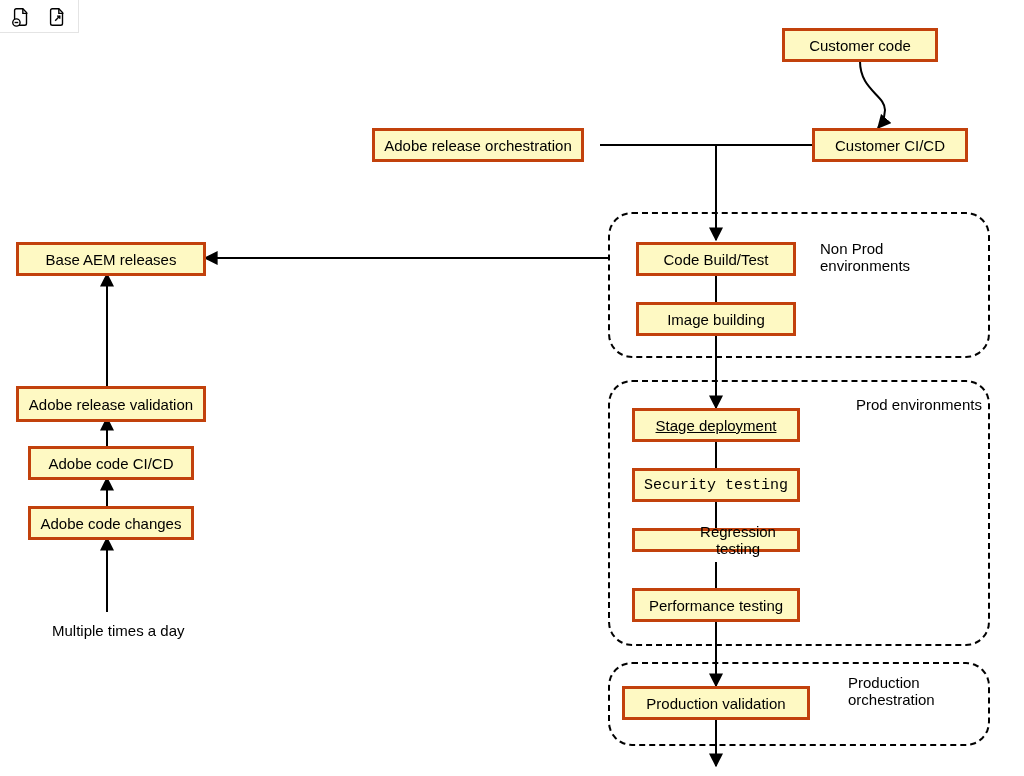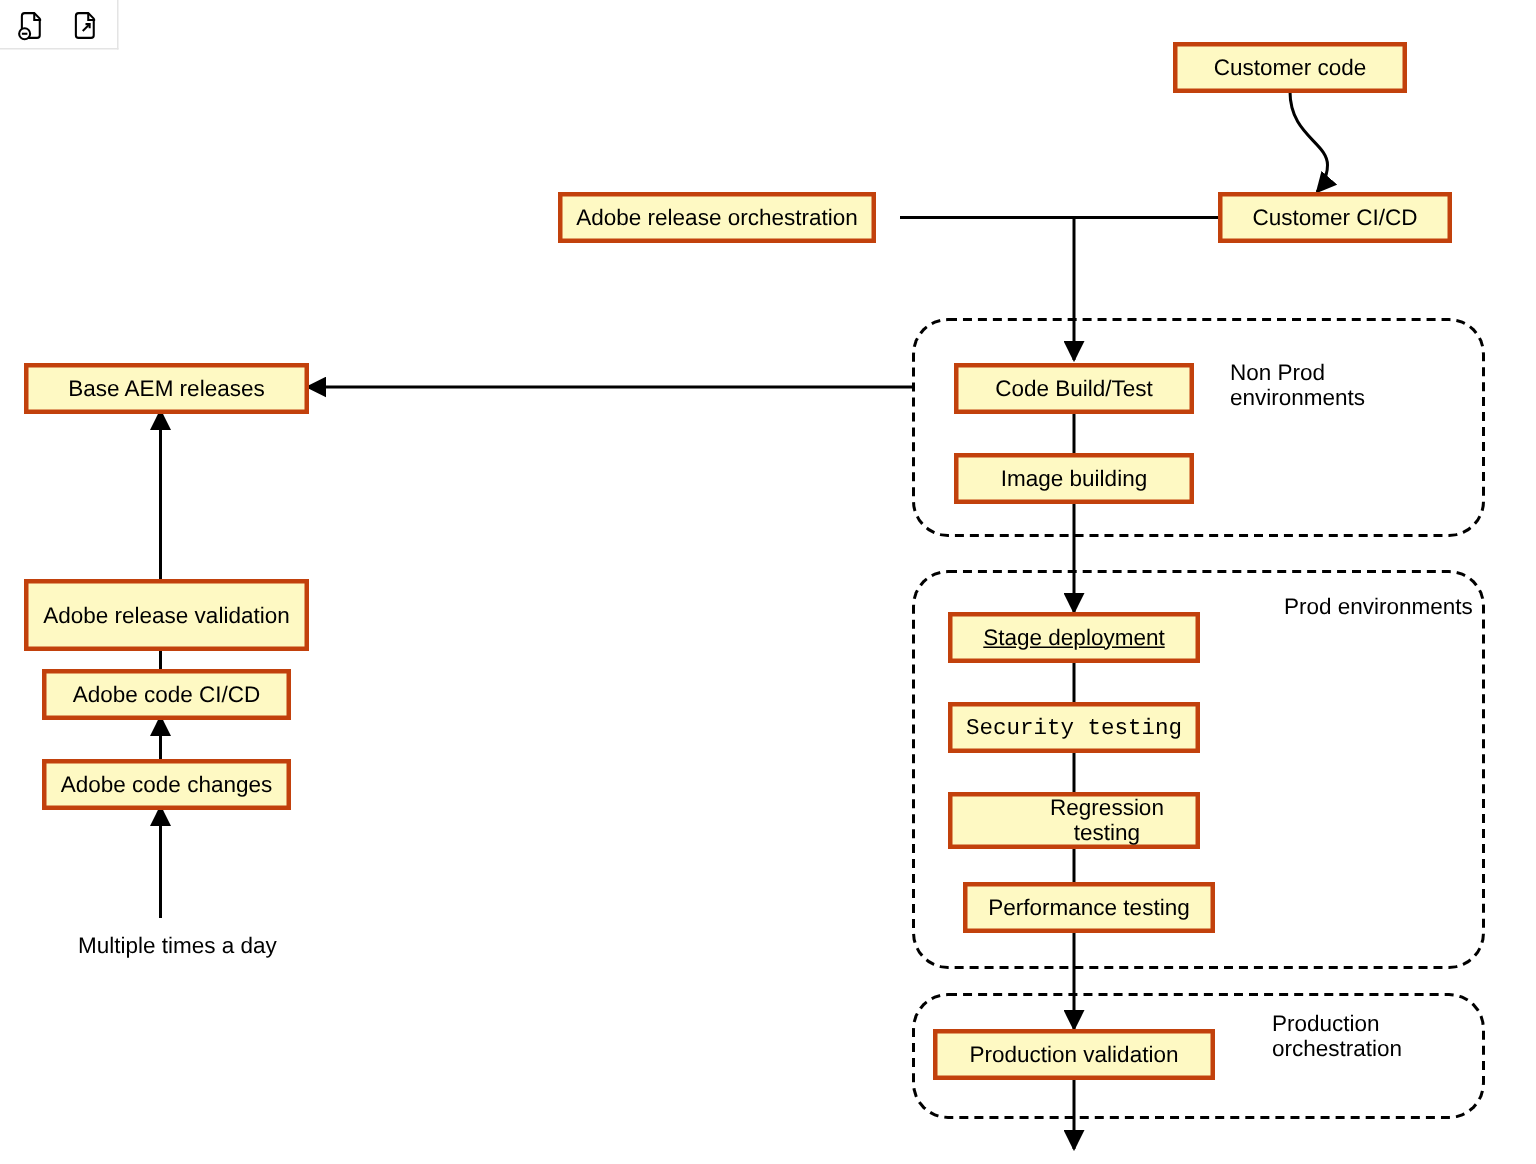--- a/index.html
+++ b/index.html
@@ -133,37 +133,37 @@
   </div>
 
 <div class="group dashdot" style="left:608px; top:380px; width:382px; height:266px;"></div>
 <div class="label" style="left:856px; top:396px; width:130px;">Prod environments</div>
 <div class="node" style="left:632px; top:408px; width:168px; height:34px;text-decoration:underline;">
     <span>Stage deployment</span>
   </div>
 <div class="node" style="left:632px; top:468px; width:168px; height:34px;font-family:Liberation Mono, monospace;">
     <span>Security testing</span>
   </div>
-<div class="node" style="left:632px; top:528px; width:168px; height:38px;padding-left:48px;">
+<div class="node" style="left:632px; top:528px; width:168px; height:24px;padding-left:48px;">
     <span>Regression testing</span>
   </div>
-<div class="node" style="left:632px; top:588px; width:168px; height:34px;margin-left:10px;">
+<div class="node" style="left:632px; top:588px; width:168px; height:34px;">
     <span>Performance testing</span>
   </div>
 
 <div class="group dashdot" style="left:608px; top:662px; width:382px; height:84px;"></div>
 <div class="label" style="left:848px; top:674px; width:140px;">Production orchestration</div>
 <div class="node" style="left:622px; top:686px; width:188px; height:34px;">
     <span>Production validation</span>
   </div>
 
 <div class="node" style="left:16px; top:242px; width:190px; height:34px;">
     <span>Base AEM releases</span>
   </div>
-<div class="node" style="left:16px; top:386px; width:190px; height:48px;">
+<div class="node" style="left:16px; top:386px; width:190px; height:36px;">
     <span>Adobe release validation</span>
   </div>
 <div class="node" style="left:28px; top:446px; width:166px; height:34px;">
     <span>Adobe code CI/CD</span>
   </div>
 <div class="node" style="left:28px; top:506px; width:166px; height:34px;">
     <span>Adobe code changes</span>
   </div>
 <div class="label" style="left:52px; top:622px; width:200px; text-align:left;">Multiple times a day</div>
 

